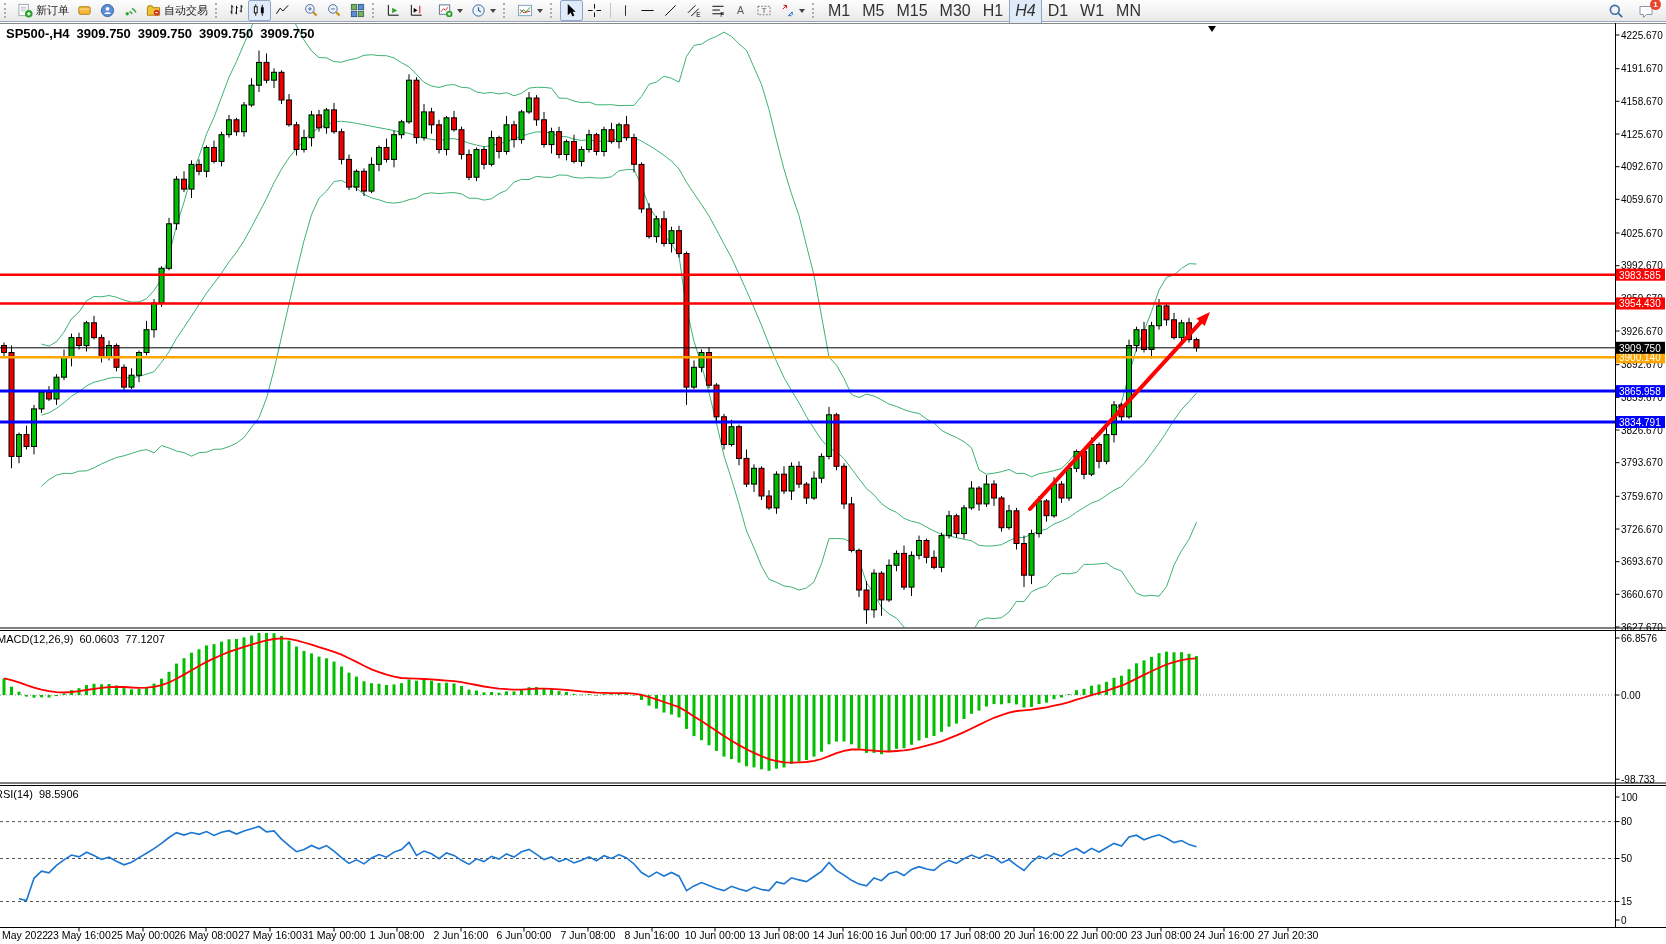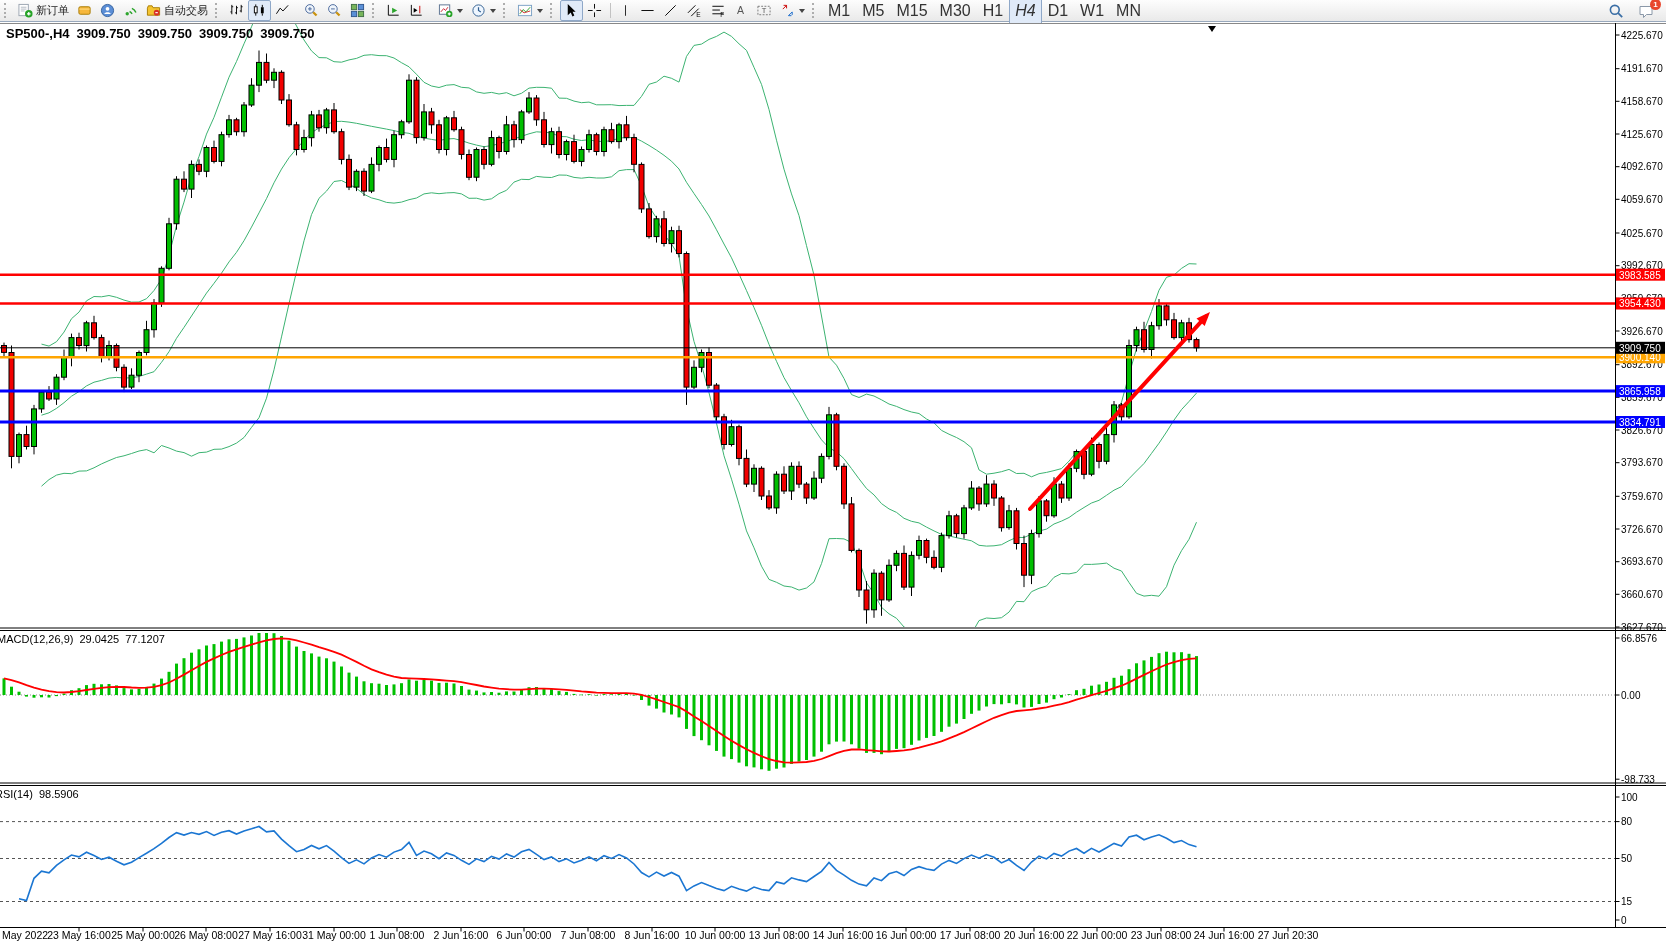--- a/index.html
+++ b/index.html
@@ -973,20 +973,20 @@
           <line x1="1288" y1="905" x2="1288" y2="908.5" stroke="#000"></line>
           <text x="1288" y="916" font-size="10.5" fill="#000" text-anchor="middle">27 Jun 20:30</text>
         </g>
       </svg>
 
     <div class="ovl title" style="left:6px;top:3px">
       <span>SP500-,H4</span><span>3909.750</span><span>3909.750</span><span>3909.750</span><span>3909.750</span>
     </div>
 
     <div class="ovl indlbl" style="left:-3px;top:610px">
-      <span>MACD(12,26,9)</span><span>29.0425</span><span>77.1207</span>
+      <span>MACD(12,26,9)</span><span>60.0603</span><span>77.1207</span>
     </div>
 
     <div class="ovl indlbl" style="left:-5px;top:765px">
       <span>RSI(14)</span><span>98.5906</span>
     </div>
   </div>
 </div>
 
 </body></html>

